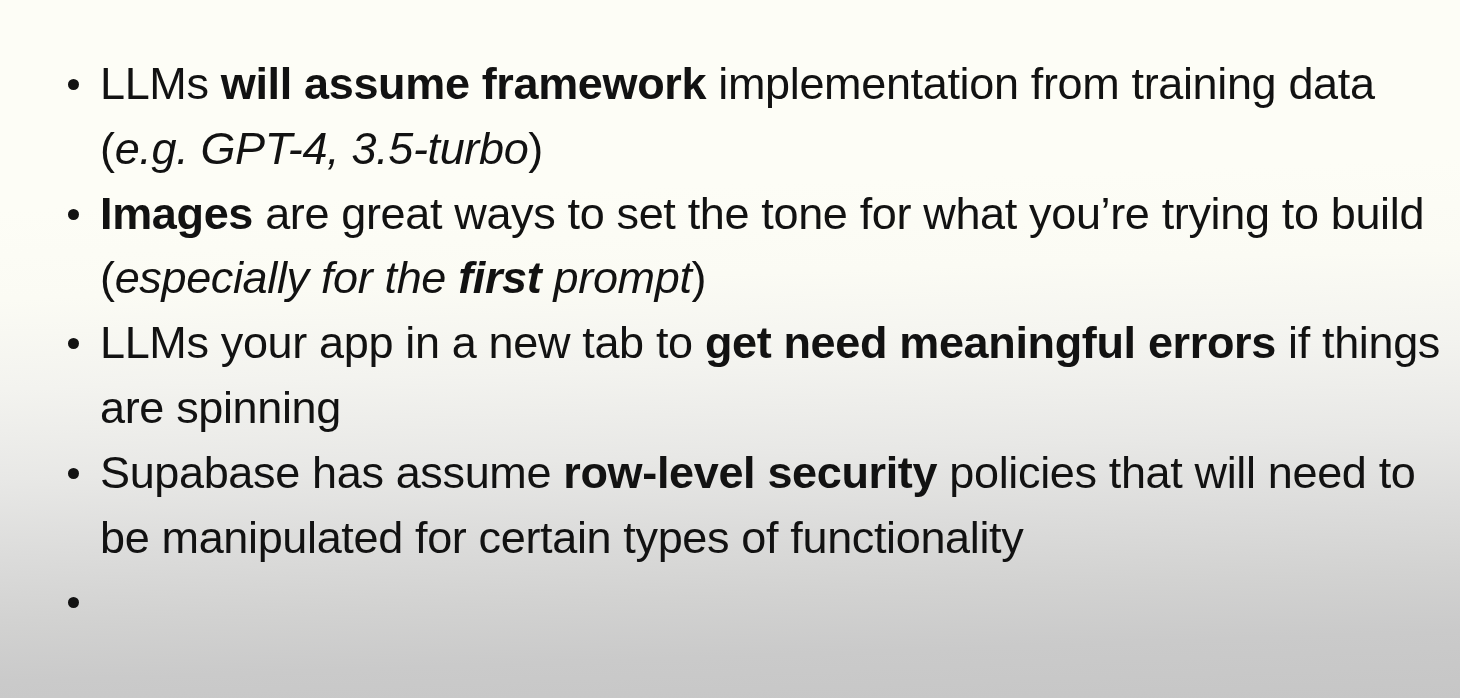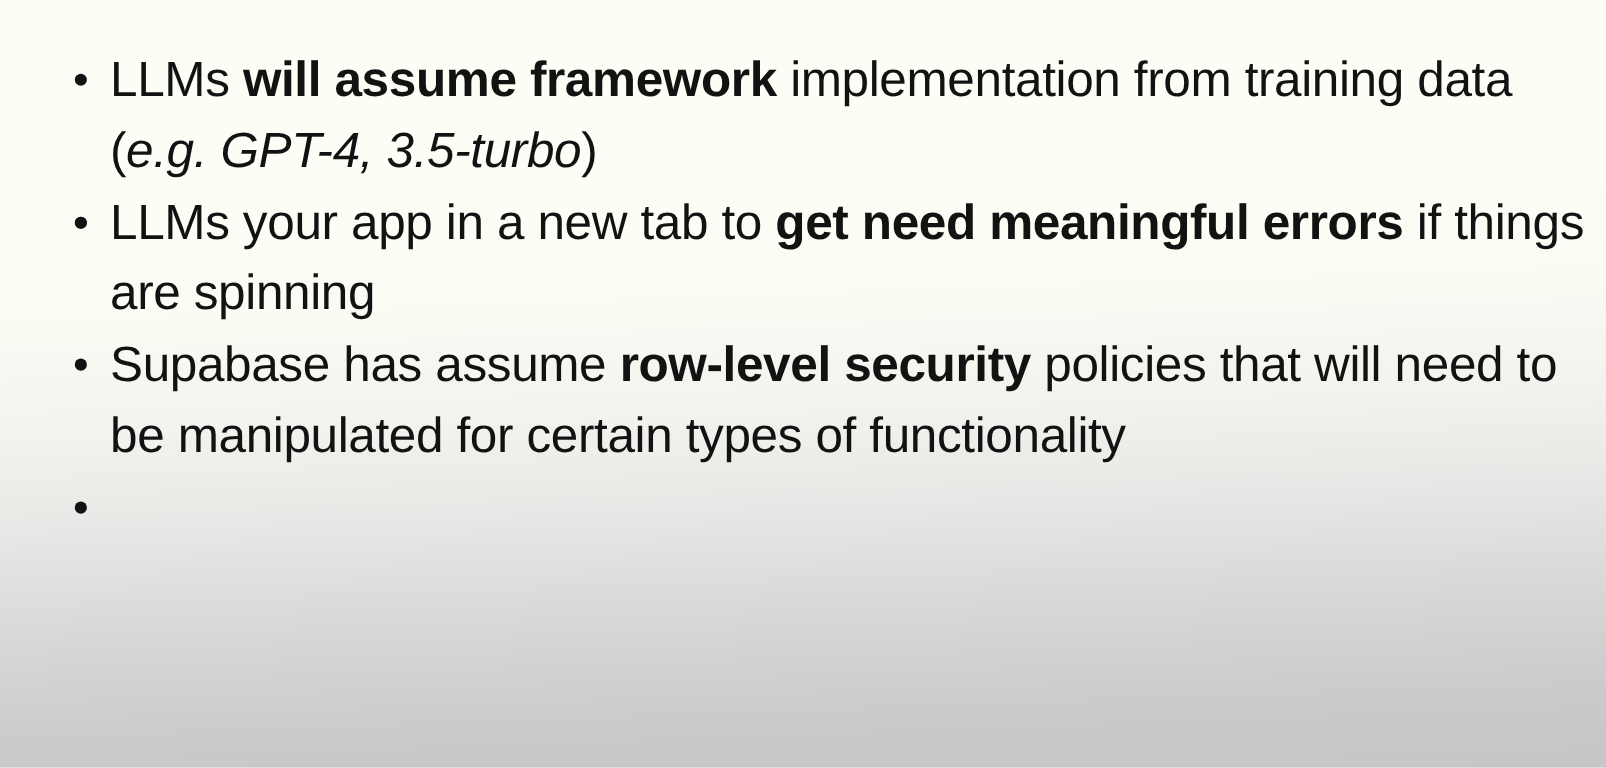--- a/index.html
+++ b/index.html
@@ -24,21 +24,21 @@
         #d2d2d1 83%,
         #cacaca 91%,
         #c6c6c6 100%);
     font-family: "Liberation Sans", "DejaVu Sans", sans-serif;
     color: #111111;
   }
 
   .bullet-list {
     position: absolute;
     left: 0;
-    top: 4px;
+    top: 16px;
     width: 1460px;
     list-style: none;
     margin: 0;
     padding: 36px 0 0 0;
   }
 
   .bullet-item {
     position: relative;
     padding-left: 100px;
     padding-right: 18px;
@@ -72,18 +72,18 @@
     font-weight: 700;
     font-style: italic;
   }
 </style>
 </head>
 <body>
 
 <div id="slide">
   <ul class="bullet-list" id="bullet-list">
       <li class="bullet-item"><span class="bullet-marker"></span><span><span>LLMs </span><span class="b">will assume framework</span><span> implementation from training data (</span><span class="i">e.g. GPT-4, 3.5-turbo</span><span>)</span></span></li>
-      <li class="bullet-item"><span class="bullet-marker"></span></li>
+      <li class="bullet-item"><span class="bullet-marker"></span><span><span class="b">Images</span><span> are great ways to set the tone for what you’re trying to build (</span><span class="i">especially for the </span><span class="bi">first</span><span class="i"> prompt</span><span>)</span></span></li>
       <li class="bullet-item"><span class="bullet-marker"></span><span><span>LLMs your app in a new tab to </span><span class="b">get need meaningful errors</span><span> if things are spinning</span></span></li>
       <li class="bullet-item"><span class="bullet-marker"></span><span><span>Supabase has assume </span><span class="b">row-level security</span><span> policies that will need to be manipulated for certain types of functionality</span></span></li>
       <li class="bullet-item"><span class="bullet-marker"></span></li>
     </ul>
 </div>
 
 </body></html>

